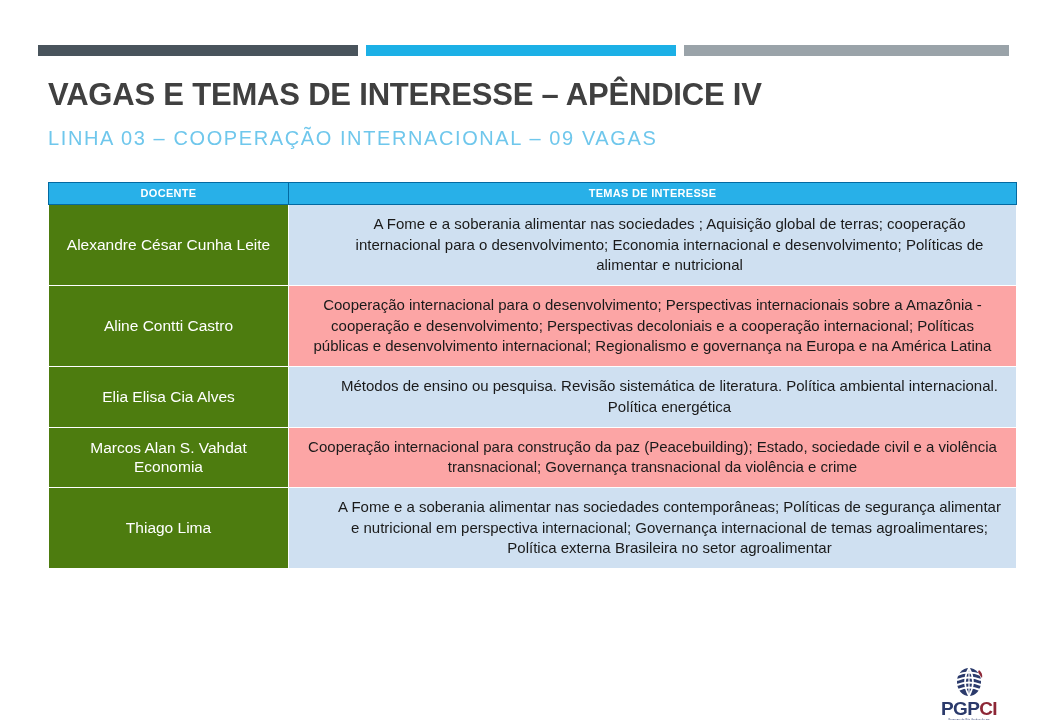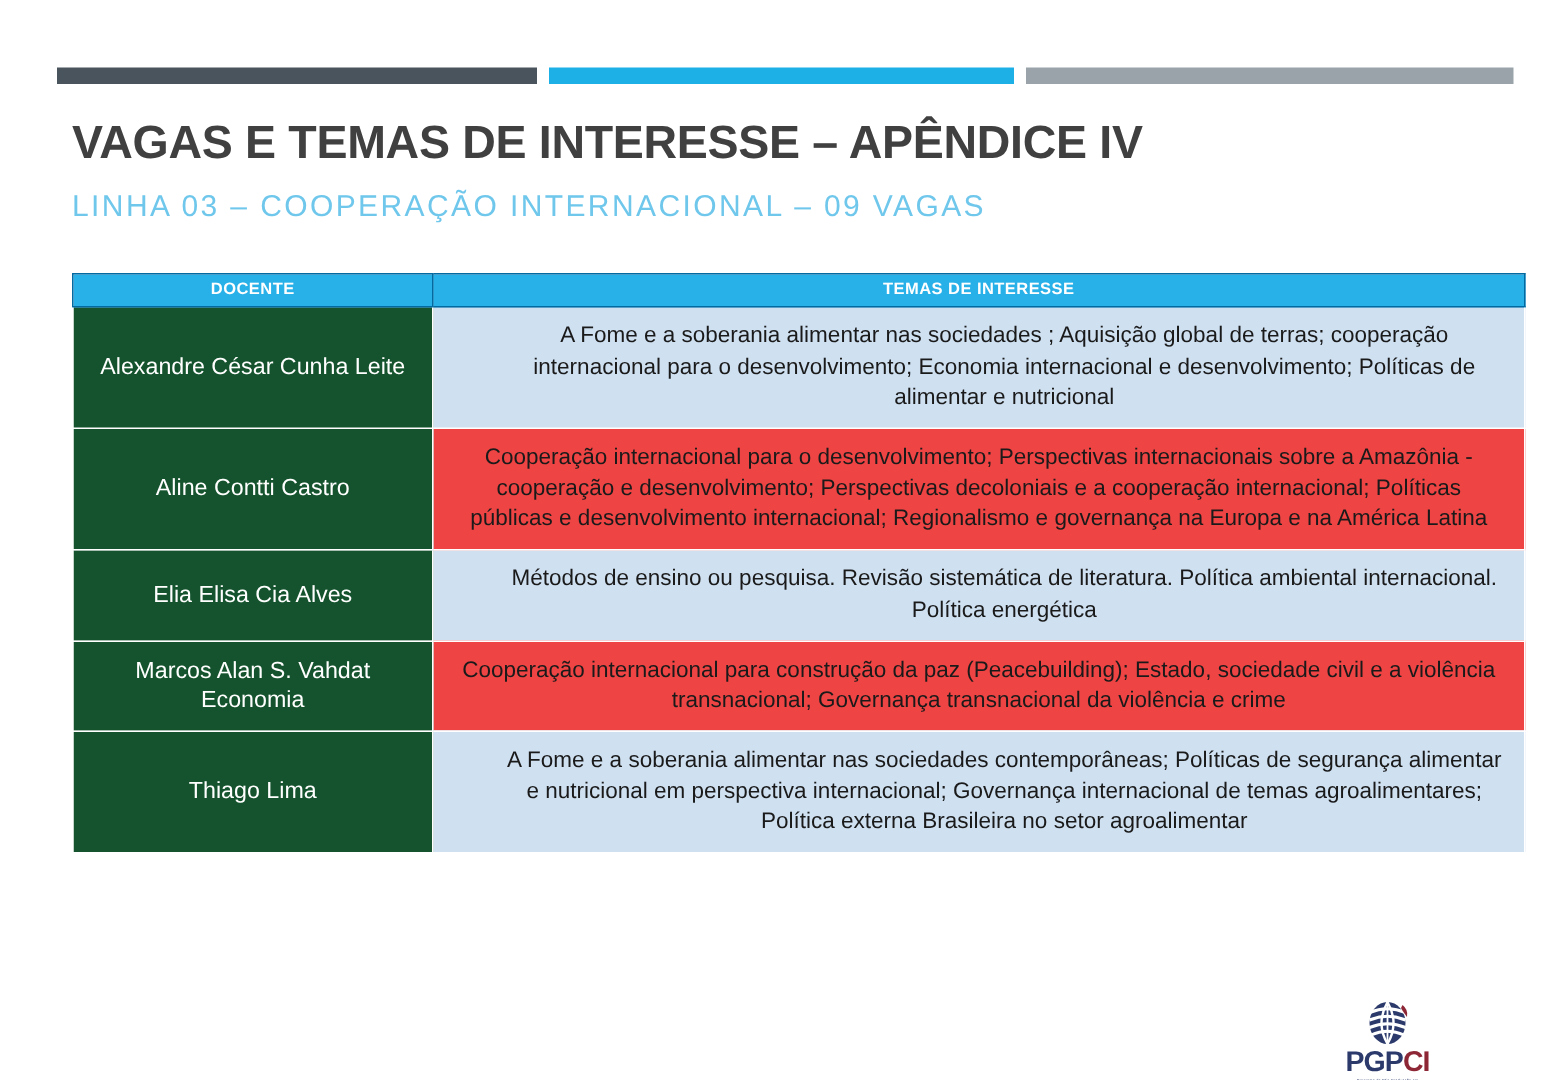--- a/index.html
+++ b/index.html
@@ -80,42 +80,42 @@
     border: 1px solid #0369a1;
     vertical-align: middle;
   }
 
   .vagas-table td {
     border: 1px solid #ffffff;
     vertical-align: middle;
   }
 
   td.docente-cell {
-    background: #14532d;
+    background: #4d7c0f;
     color: #ffffff;
     font-size: 15.5px;
     text-align: center;
     padding: 6px 6px;
     line-height: 1.25;
   }
 
   td.temas-cell {
     color: #1a1a1a;
     font-size: 15px;
     text-align: center;
     padding: 9px 14px;
     line-height: 1.38;
   }
   td.temas-cell.shade-a { background: #cfe0f1; padding-left: 48px; }
-  td.temas-cell.shade-b { background: #ef4444; }
+  td.temas-cell.shade-b { background: #fca5a5; }
 
   
   .logo-wrap {
     position: absolute;
-    left: 884px;
+    left: 928px;
     top: 664px;
     width: 82px;
     height: 56px;
     text-align: center;
   }
   .logo-globe {
     display: block;
     margin: 0 auto;
   }
   .logo-text {

